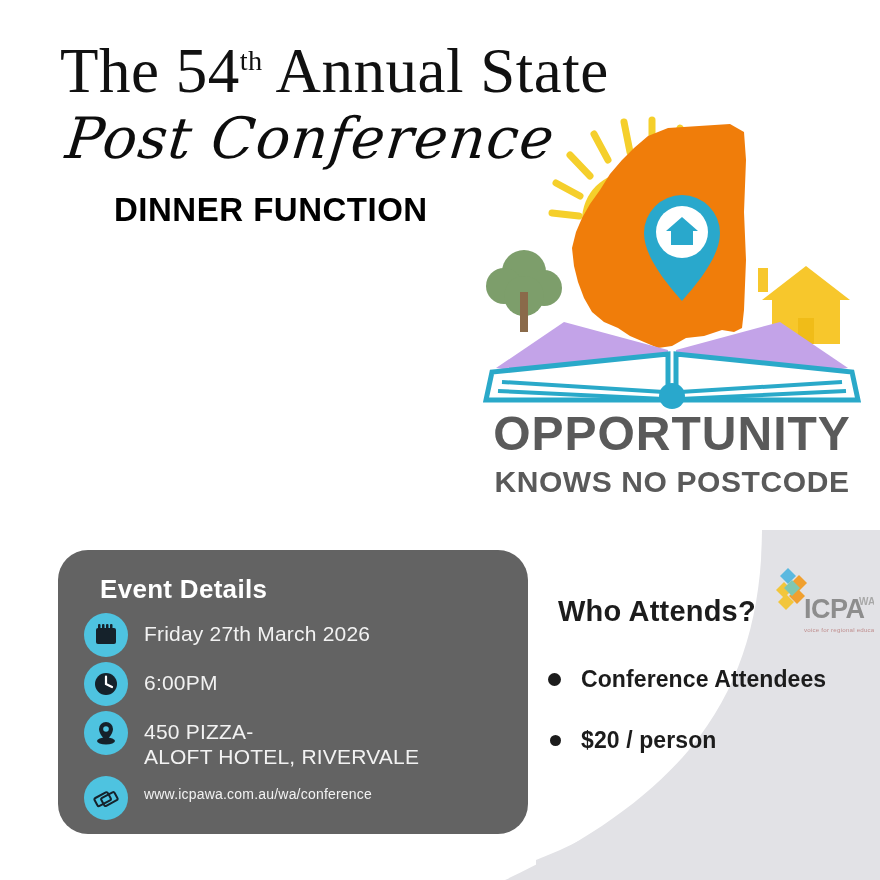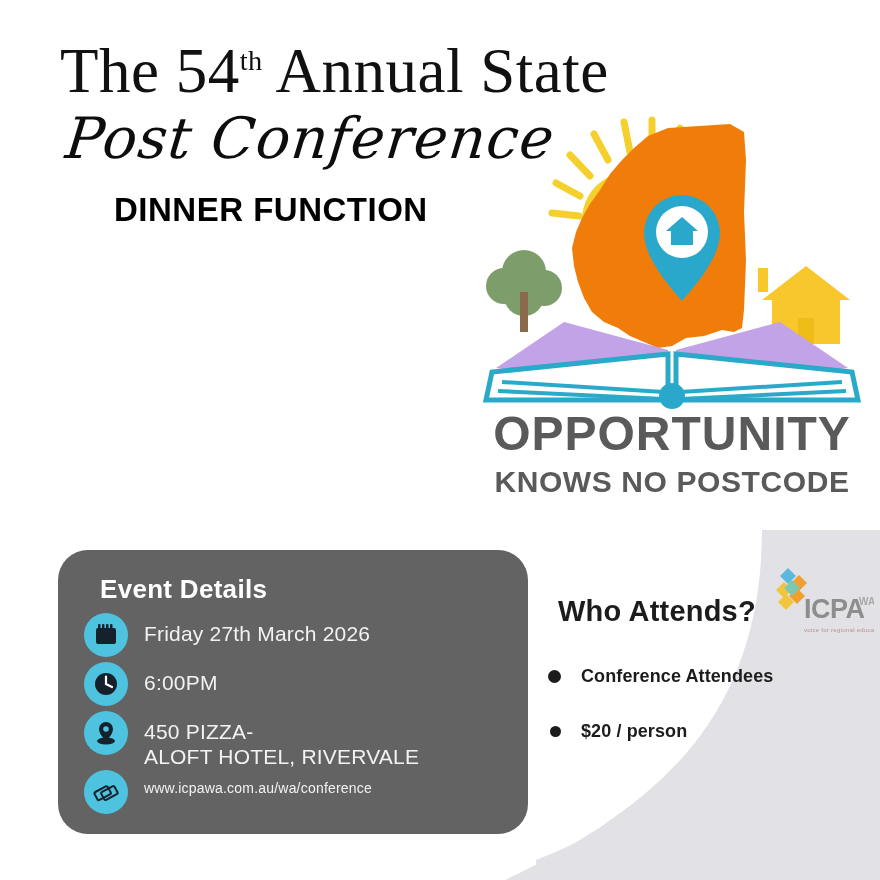--- a/index.html
+++ b/index.html
@@ -116,21 +116,21 @@
     letter-spacing: 0.3px;
     margin: 4px 0 2px 16px;
   }
   .detail-rows { margin-top: 8px; }
   .detail-row {
     display: flex;
     align-items: flex-start;
     min-height: 46px;
     margin-bottom: 3px;
   }
-  .detail-row.tight { margin-bottom: 2px; }
+  .detail-row.tight { margin-bottom: 8px; }
   .detail-icon {
     flex: 0 0 44px;
     width: 44px;
     height: 44px;
     border-radius: 50%;
     background: #4ec3e0;
     display: flex;
     align-items: center;
     justify-content: center;
     margin-right: 16px;
@@ -168,21 +168,21 @@
   }
   .who-bullet {
     width: 13px; height: 13px;
     border-radius: 50%;
     background: #1c1c1c;
     flex: 0 0 13px;
     margin-right: 20px;
   }
   .who-bullet.sm { width: 11px; height: 11px; flex-basis: 11px; margin-left: 2px; }
   .who-label {
-    font-size: 18px;
+    font-size: 23px;
     font-weight: bold;
     color: #1c1c1c;
     letter-spacing: 0.1px;
   }
 
   
   .icpa-logo {
     position: absolute;
     left: 766px;
     top: 566px;

